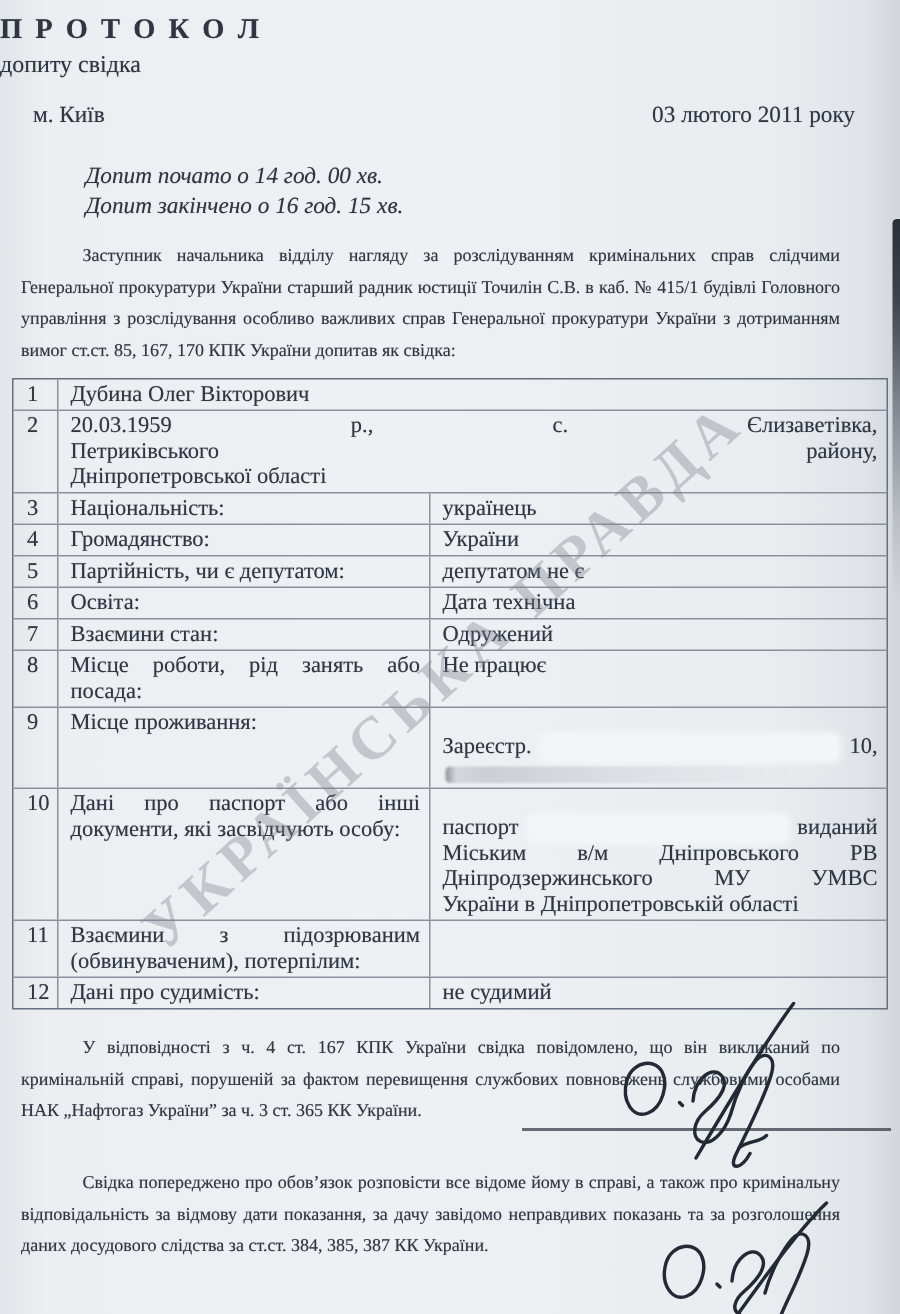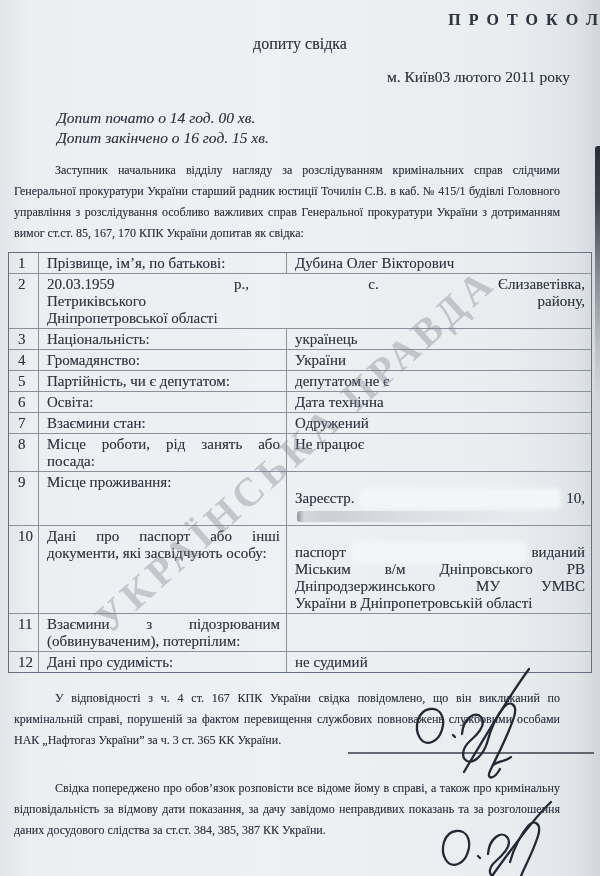--- a/index.html
+++ b/index.html
@@ -11,35 +11,35 @@
     box-sizing:border-box;
     padding-top:8px;
     background:
       linear-gradient(90deg,#e2e5e9 0%,#ecEEf1 5%,#eef0f3 45%,#eaedf0 85%,#e0e4e8 96%,#d2d6db 100%);
     color:#2f3642;
     font-family:"Liberation Serif","DejaVu Serif",serif;
     font-size:15px;
     text-shadow:0 0 0.6px rgba(47,54,66,.45);
   }
   .title{
-    text-align:right;
-    font-size:16px;
+    text-align:left;
+    font-size:19px;
     font-weight:bold;
     letter-spacing:2px;
     line-height:24px;
   }
   .subtitle{
-    text-align:center;
+    text-align:left;
     font-size:16px;
     line-height:20px;
     margin-top:2px;
   }
   .city-date{
     display:flex;
-    justify-content:flex-end;
+    justify-content:space-between;
     padding:0 30px 0 22px;
     margin-top:14px;
     font-size:15.5px;
   }
   .times{
     margin:22px 0 0 57px;
     font-size:15.5px;
     line-height:20px;
     font-style:italic;
   }
@@ -131,21 +131,20 @@
     <div>Допит почато о  14 год. 00 хв.</div>
     <div>Допит закінчено о  16 год. 15  хв.</div>
   </div>
 
   <p class="para">Заступник начальника відділу нагляду за розслідуванням кримінальних справ слідчими Генеральної прокуратури України старший радник юстиції Точилін С.В. в каб. № 415/1 будівлі Головного управління з розслідування особливо важливих справ Генеральної прокуратури України з дотриманням вимог ст.ст. 85, 167, 170 КПК України допитав як свідка:</p>
 
   <div class="info-table">
 
     <div class="t-row">
       <div class="c num">1</div>
-      <div class="c label">Прізвище, ім’я, по батькові:</div>
       <div class="c val">Дубина Олег Вікторович</div>
     </div>
 
     <div class="t-row">
       <div class="c num">2</div>
       <div class="c val">
         <div class="jlast">20.03.1959 р., с. Єлизаветівка,</div>
         <div class="jlast">Петриківського району,</div>
         <div>Дніпропетровської області</div>
       </div>

